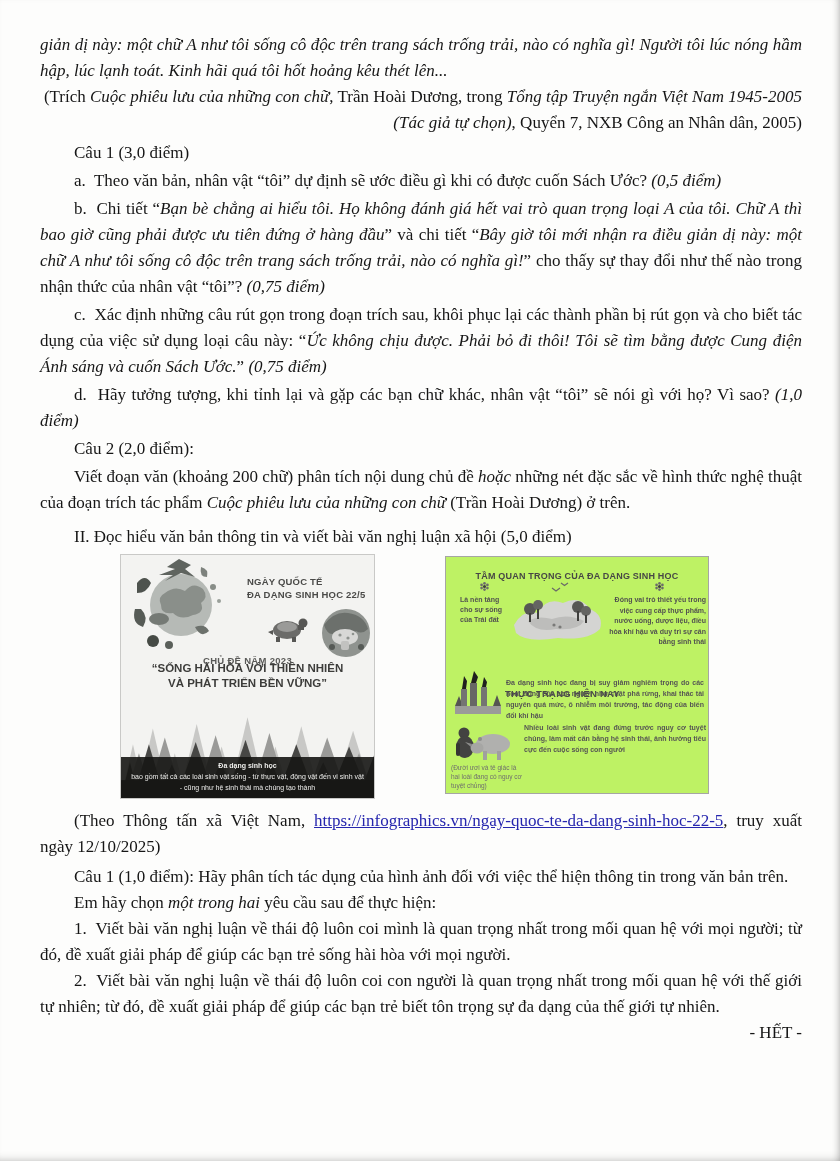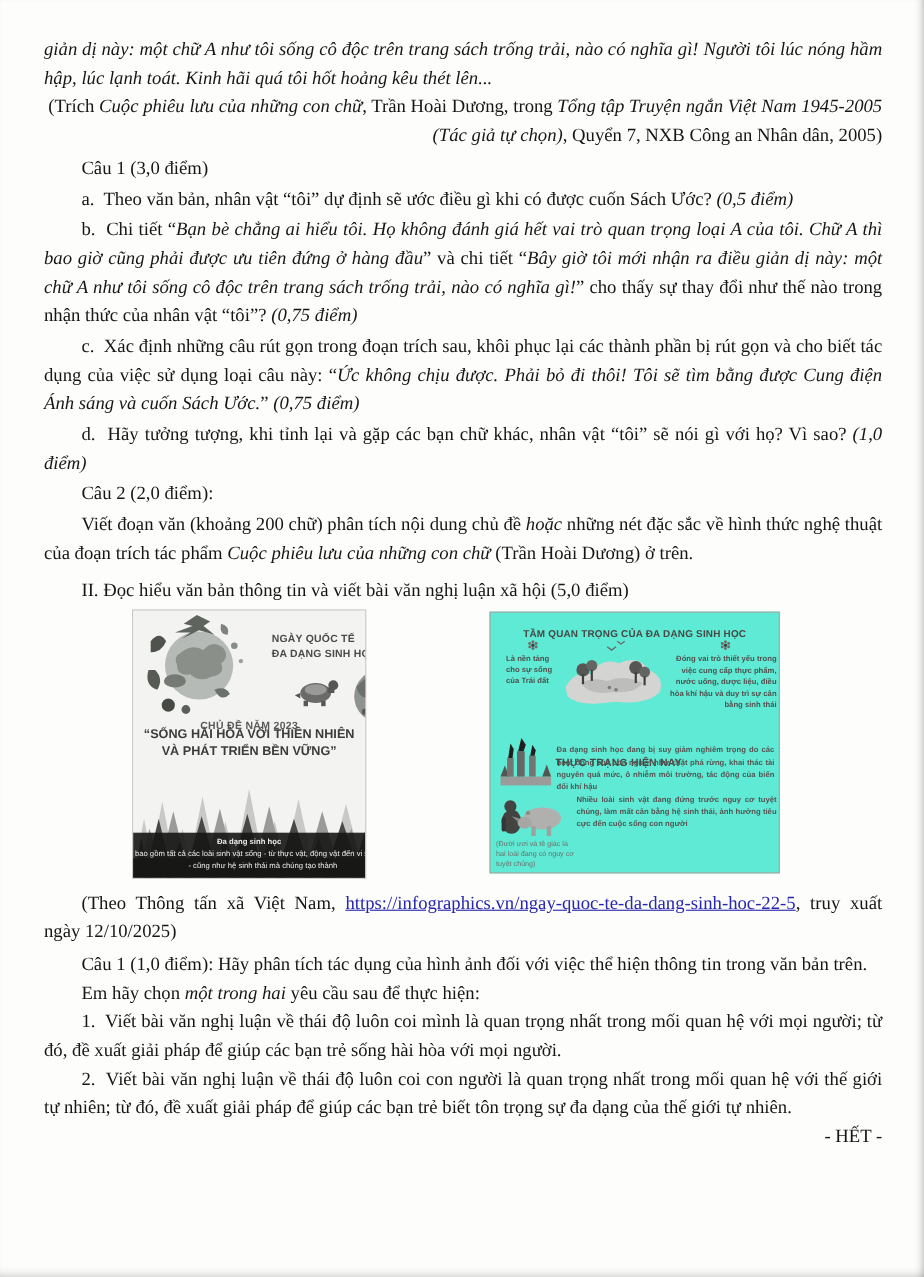--- a/index.html
+++ b/index.html
@@ -23,39 +23,39 @@
   .center{text-align:right;}
   .link{color:#2626ae;text-decoration:underline;cursor:pointer;}
   .mt2{margin-top:2px;} .mt4{margin-top:4px;} .mt6{margin-top:6px;} .mt8{margin-top:8px;}
 
   
   .figure-row{position:relative;height:248px;margin-top:4px;
     font-family:"Liberation Sans","DejaVu Sans",sans-serif;}
   .panel{position:absolute;top:0;box-sizing:border-box;overflow:hidden;}
 
   
-  .panel-left{left:80px;width:213px;height:245px;background:#f3f3f1;border:1px solid #c9c9c7;}
+  .panel-left{left:80px;width:255px;height:245px;background:#f3f3f1;border:1px solid #c9c9c7;}
   .lp-collage{position:absolute;left:8px;top:2px;width:102px;height:94px;}
   .lp-header{position:absolute;left:126px;top:20px;width:122px;
     font-size:9.5px;font-weight:bold;color:#4a4a48;line-height:13px;letter-spacing:.2px;}
   .lp-turtle{position:absolute;left:146px;top:58px;width:46px;height:31px;}
   .lp-mushrooms{position:absolute;left:199px;top:52px;width:52px;height:52px;}
   .lp-theme-label{position:absolute;left:0;top:93px;width:100%;text-align:center;
     font-size:9.5px;font-weight:bold;color:#5a5a58;letter-spacing:.3px;}
   .lp-theme-title{position:absolute;left:0;top:106px;width:100%;text-align:center;
     font-size:11.5px;font-weight:bold;color:#3c3c3a;line-height:15px;}
   .lp-forest{position:absolute;left:0;bottom:0;width:100%;height:112px;}
   .lp-band{position:absolute;left:0;bottom:0;width:100%;height:41px;
     background:rgba(22,22,20,.9);color:#ececea;text-align:center;
     padding-top:3px;box-sizing:border-box;}
   .lp-band-bold{font-size:7px;font-weight:bold;line-height:11px;}
   .lp-band-text{font-size:7px;line-height:11px;width:236px;margin:0 auto;}
 
   
-  .panel-right{left:405px;width:264px;height:238px;top:2px;background:#5eead4;border:1px solid #a6a6a4;}
+  .panel-right{left:405px;width:264px;height:238px;top:2px;background:#bef264;border:1px solid #a6a6a4;}
   .rp-title{position:absolute;left:0;top:6px;width:100%;text-align:center;
     font-size:9px;font-weight:bold;color:#474745;letter-spacing:.2px;}
   .rp-bullet{position:absolute;width:9px;height:9px;}
   .rp-bullet-left{left:34px;top:25px;}
   .rp-bullet-right{left:209px;top:25px;}
   .rp-left-point{position:absolute;left:14px;top:38px;width:48px;
     font-size:7px;font-weight:bold;color:#525250;line-height:10px;}
   .rp-landscape{position:absolute;left:62px;top:22px;width:99px;height:71px;}
   .rp-right-point{position:absolute;left:160px;top:38px;width:100px;text-align:right;
     font-size:7px;font-weight:bold;color:#525250;line-height:10.5px;}

